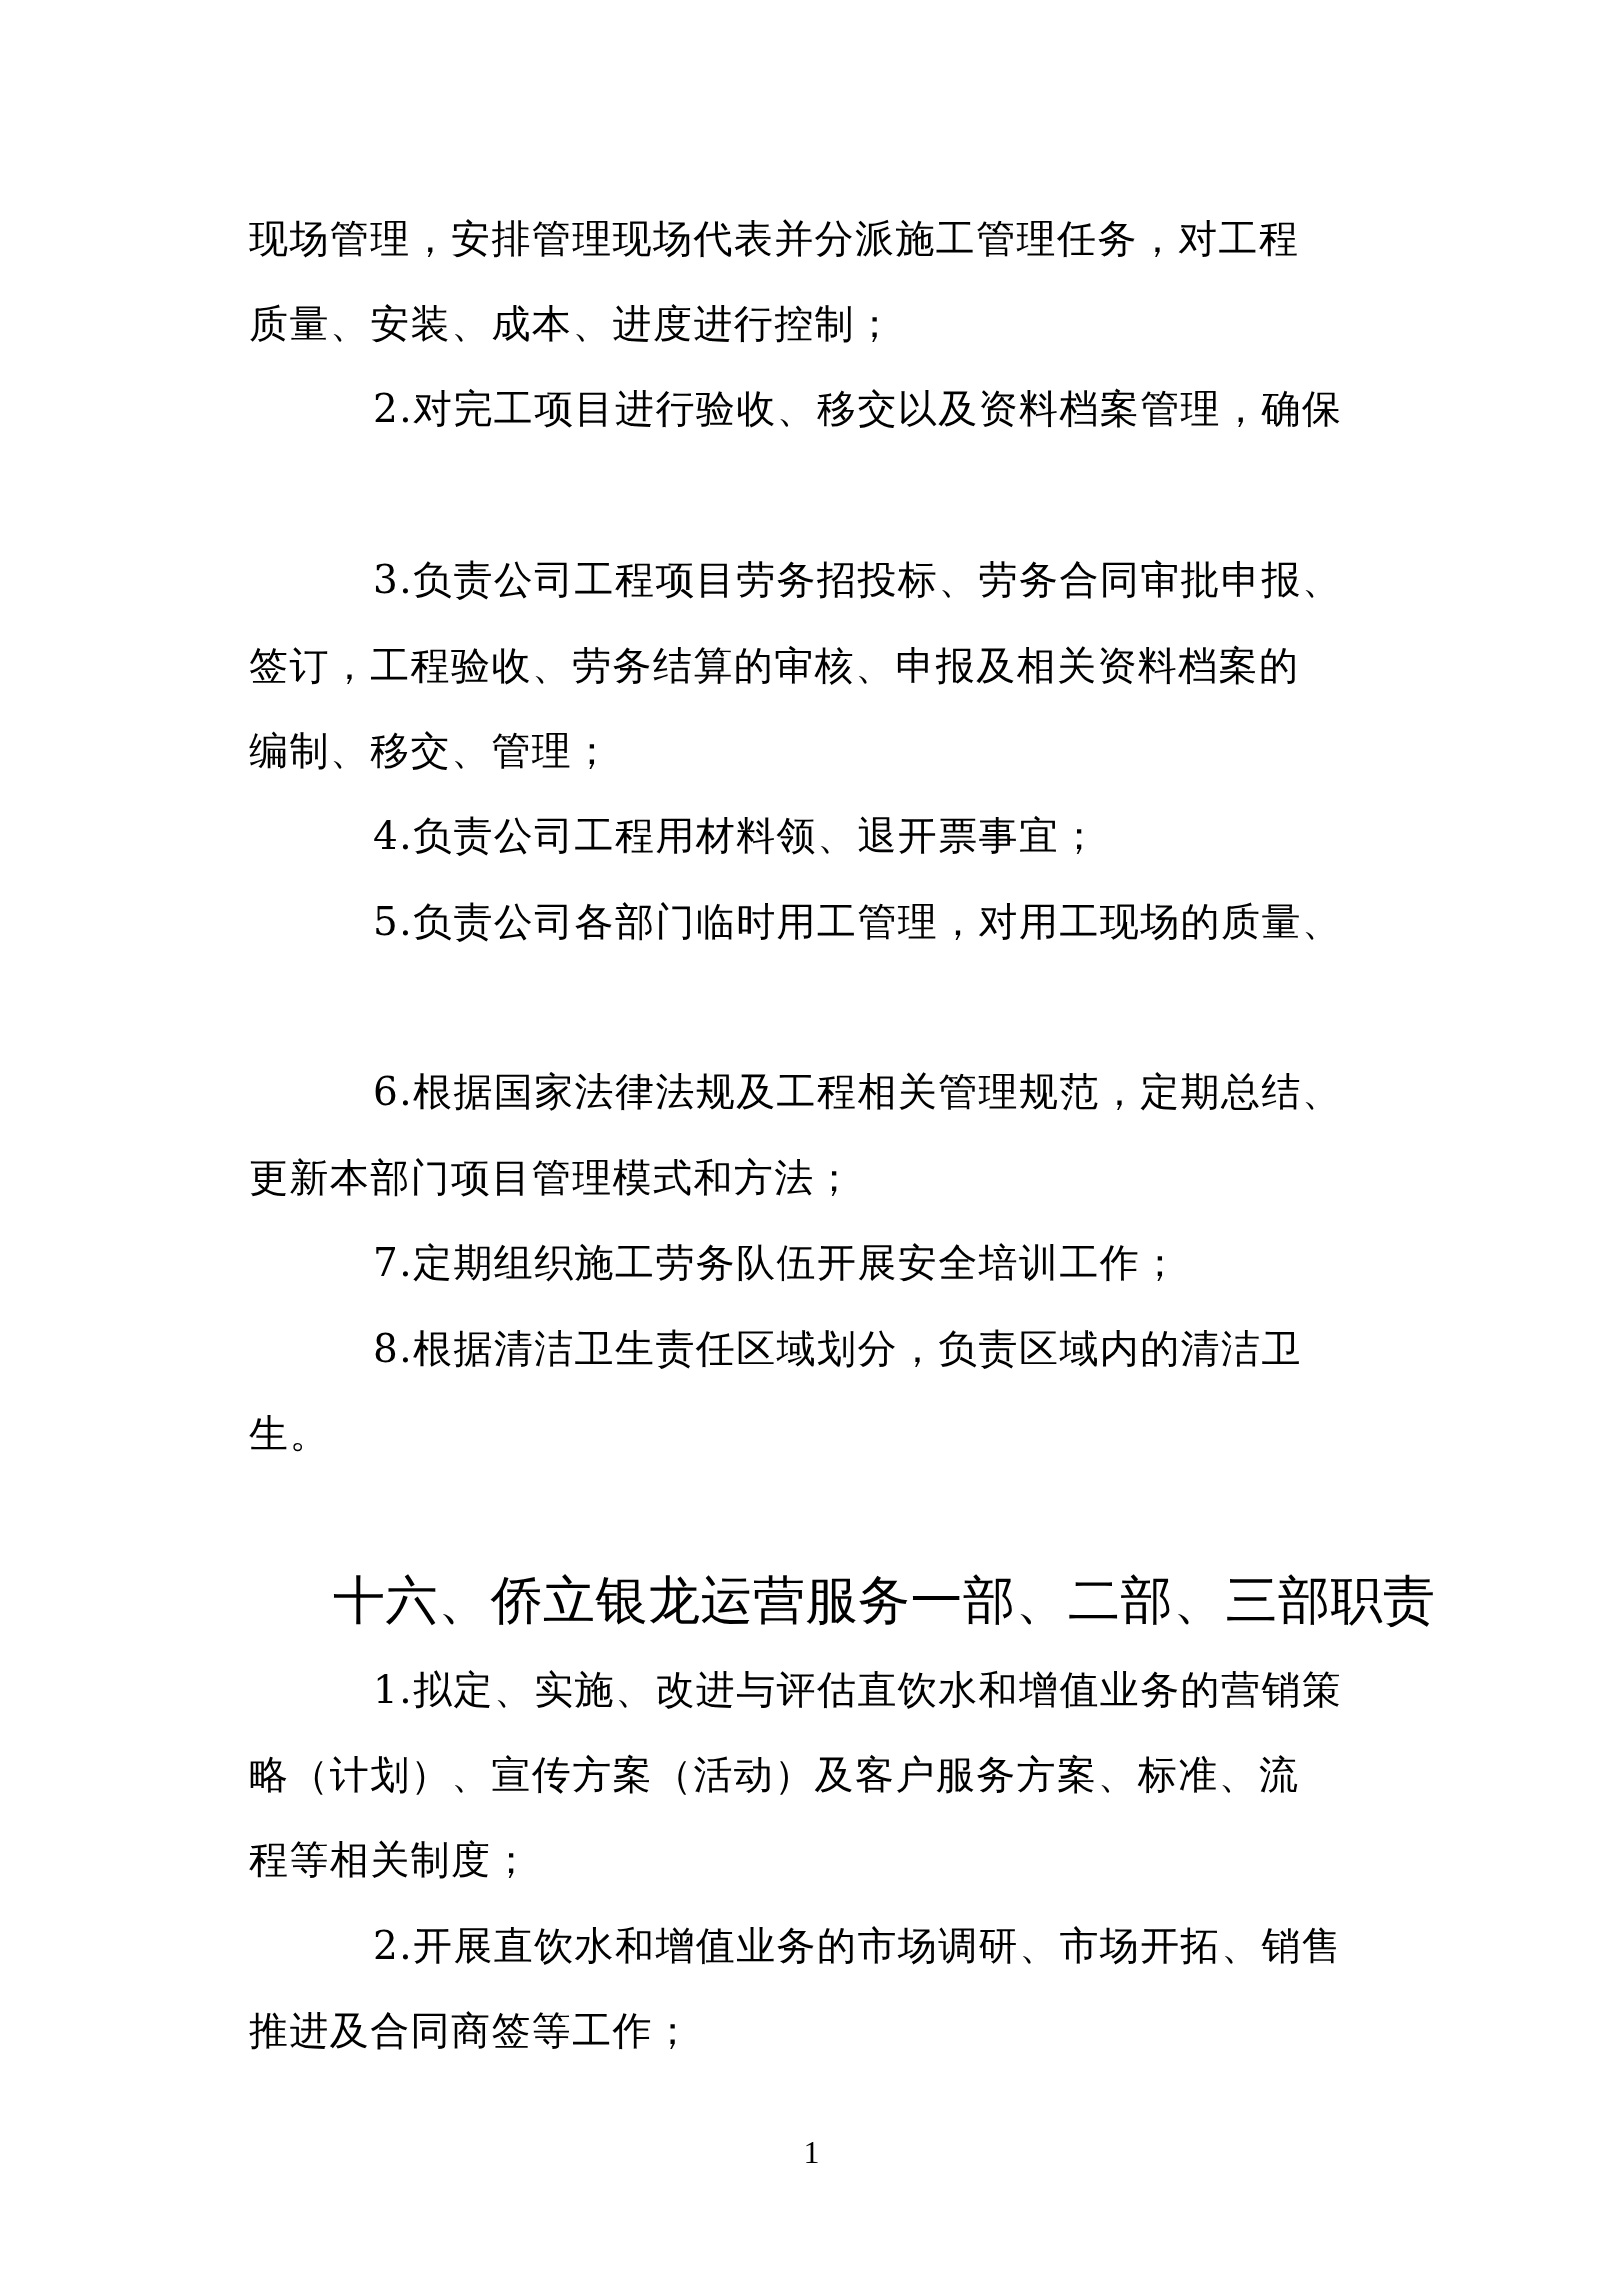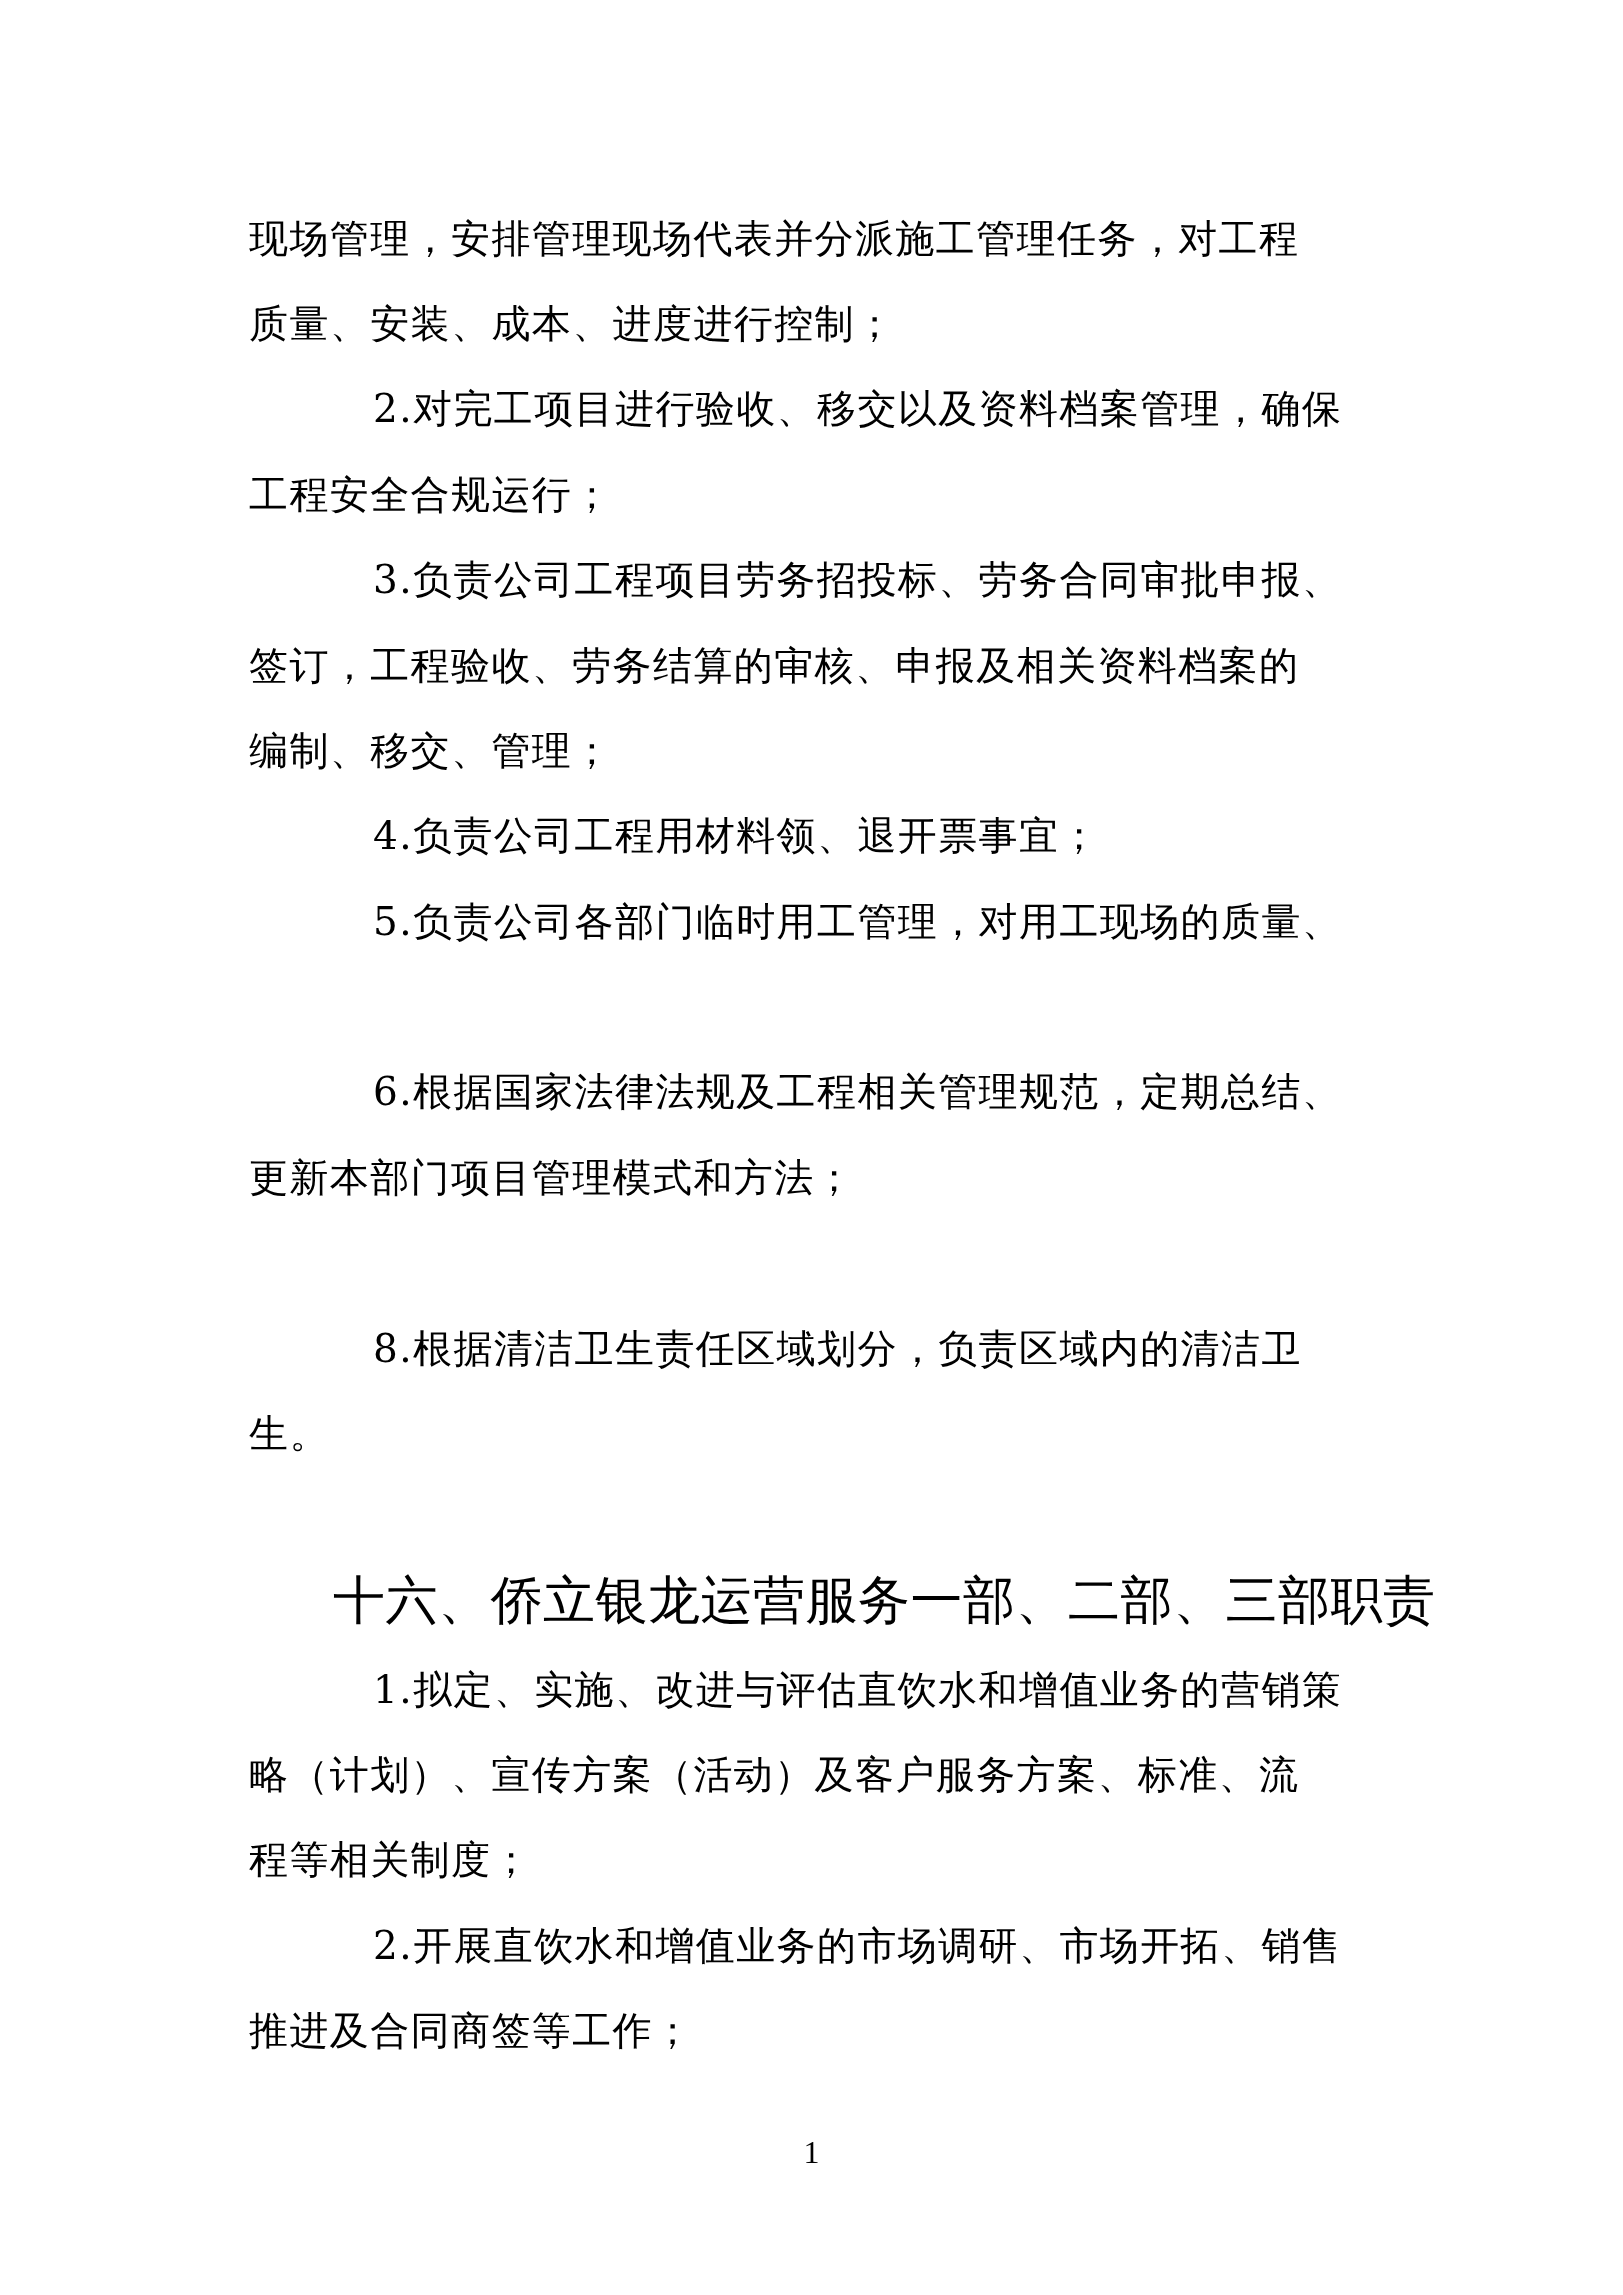--- a/index.html
+++ b/index.html
@@ -60,33 +60,33 @@
   </style>
 </head>
 <body>
 
 <div class="page">
 
   <div class="line" style="top:214px;">现场管理，安排管理现场代表并分派施工管理任务，对工程</div>
   <div class="line" style="top:299px;">质量、安装、成本、进度进行控制；</div>
 
   <div class="line indent" style="top:384px;">2.对完工项目进行验收、移交以及资料档案管理，确保</div>
-  <div class="line" style="top:470px;">工程安全合规运行；</div>
 
   <div class="line indent" style="top:555px;">3.负责公司工程项目劳务招投标、劳务合同审批申报、</div>
   <div class="line" style="top:726px;">编制、移交、管理；</div>
   <div class="line" style="top:641px;">签订，工程验收、劳务结算的审核、申报及相关资料档案的</div>
 
   <div class="line indent" style="top:811px;">4.负责公司工程用材料领、退开票事宜；</div>
 
   <div class="line indent" style="top:897px;">5.负责公司各部门临时用工管理，对用工现场的质量、</div>
 
   <div class="line indent" style="top:1067px;">6.根据国家法律法规及工程相关管理规范，定期总结、</div>
   <div class="line" style="top:1153px;">更新本部门项目管理模式和方法；</div>
 
+  <div class="line indent" style="top:1238px;">7.定期组织施工劳务队伍开展安全培训工作；</div>
 
   <div class="line indent" style="top:1324px;">8.根据清洁卫生责任区域划分，负责区域内的清洁卫</div>
   <div class="line" style="top:1409px;">生。</div>
 
   <div class="heading" style="top:1576px;">十六、侨立银龙运营服务一部、二部、三部职责</div>
 
   <div class="line indent" style="top:1665px;">1.拟定、实施、改进与评估直饮水和增值业务的营销策</div>
   <div class="line" style="top:1750px;">略（计划）、宣传方案（活动）及客户服务方案、标准、流</div>
   <div class="line" style="top:1835px;">程等相关制度；</div>
 

